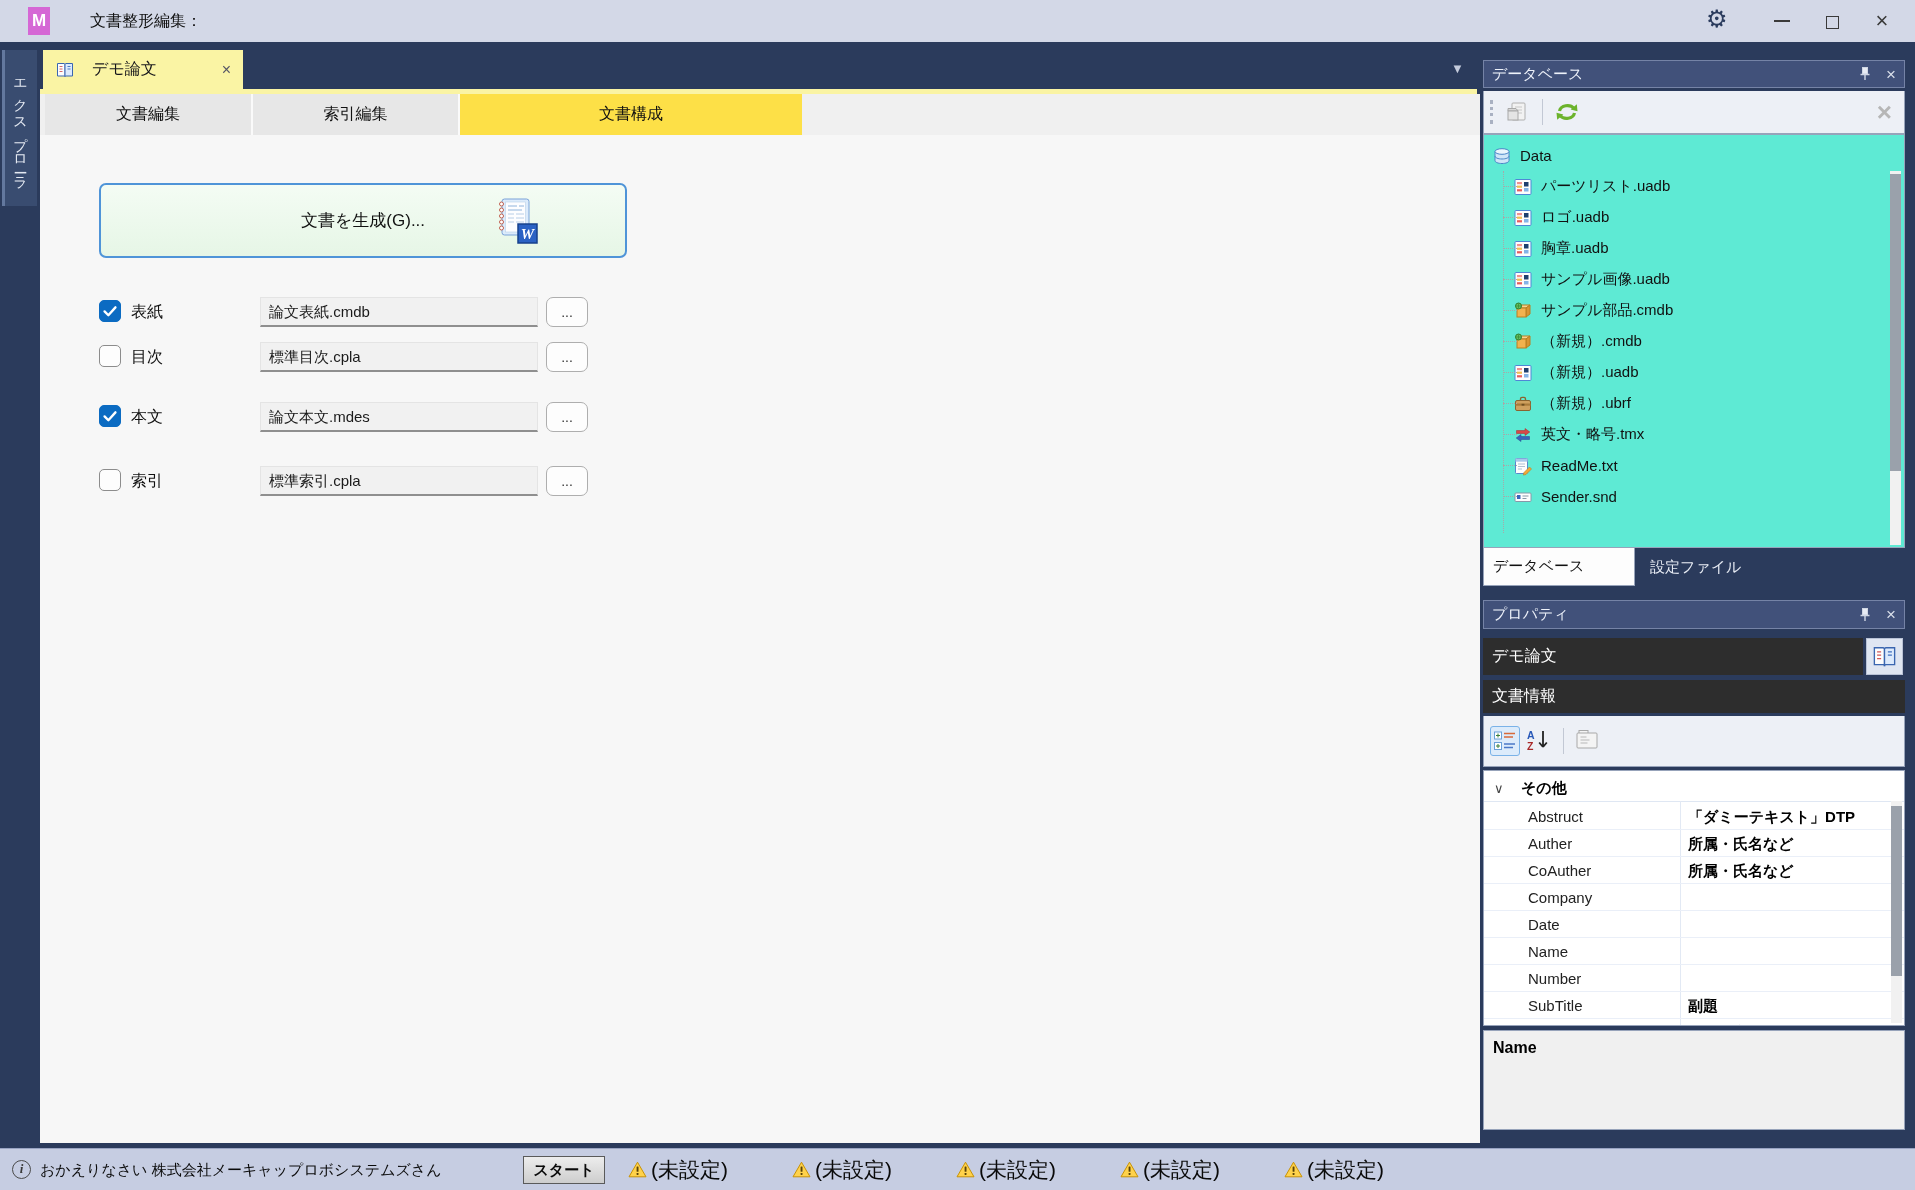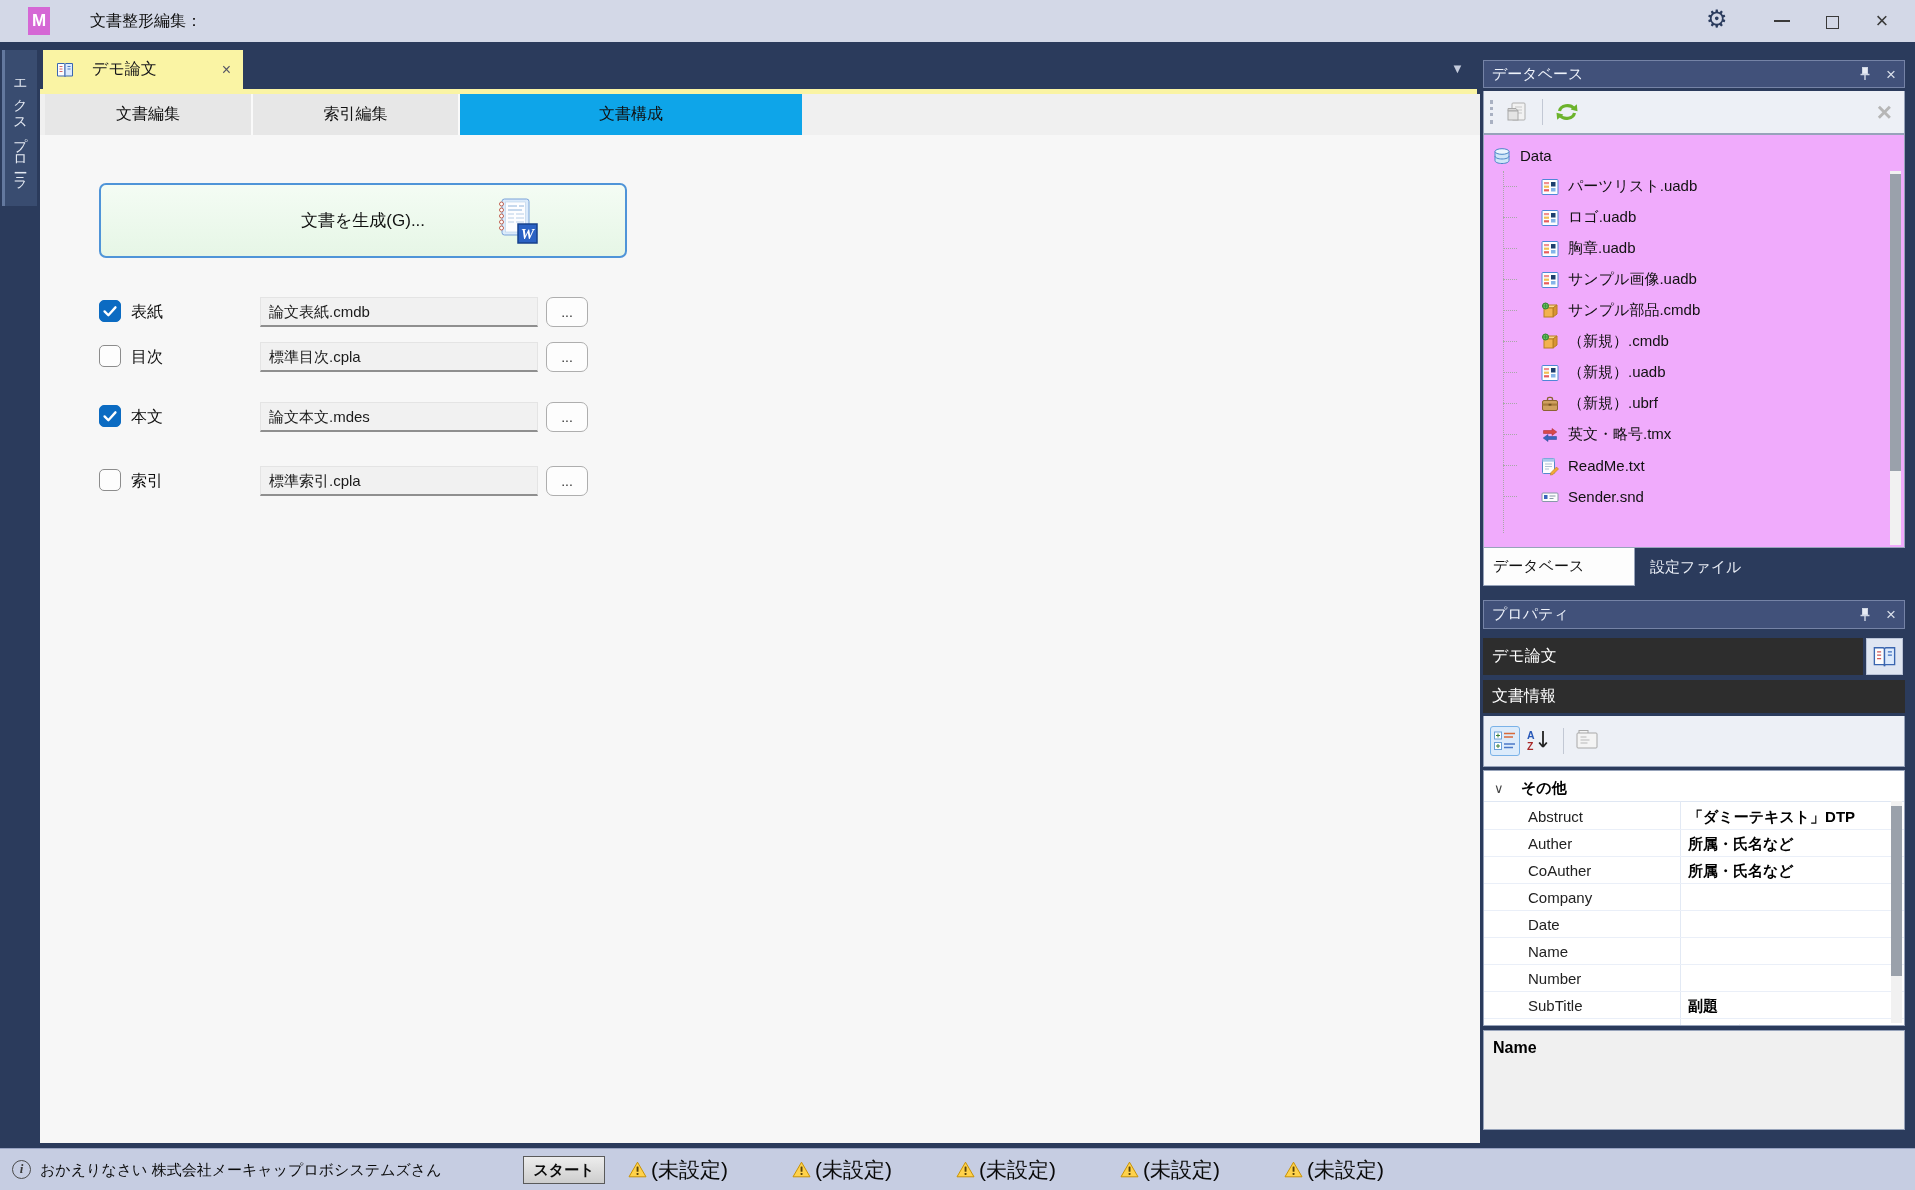--- a/index.html
+++ b/index.html
@@ -30,21 +30,21 @@
   .doc-tab-label{font-size:16px;color:#15151a;flex:1}
   .doc-tab-close{font-size:16px;color:#556;line-height:1}
   .tab-underline{position:absolute;left:40px;top:89px;width:1437px;height:5px;background:#faf4a4}
   .tab-list-arrow{position:absolute;left:1451px;top:61px;font-size:13px;color:#c4cbdc}
 
   
   .doc-area{position:absolute;left:40px;top:94px;width:1440px;height:1049px;background:#f7f7f7}
   #subtabs{position:absolute;left:0;top:0;width:100%;height:41px;background:#f0f0f0}
   .subtab{position:absolute;top:0;height:41px;background:#e7e7e7;border-right:2px solid #fafafa;display:flex;
           align-items:center;justify-content:center;font-size:16px;color:#111;box-sizing:border-box;cursor:default}
-  .subtab.active{background:#0ea5e9;border-right:none}
+  .subtab.active{background:#fde047;border-right:none}
 
   .gen-btn{position:absolute;left:59px;top:89px;width:528px;height:75px;background:linear-gradient(#f4fcf4,#e6f6e6);
            border:2px solid #4f94d8;border-radius:7px;display:flex;align-items:center;justify-content:center;
            font-size:17px;color:#111;font-family:inherit;padding:0}
   .gen-icon{position:absolute;right:86px;top:12px;width:46px;height:50px}
 
   .c-row{position:absolute;left:0;width:100%;height:34px}
   .cbox{position:absolute;left:59px;top:3px;width:22px;height:22px;border-radius:5px;background:#fdfdfd;
         border:1.5px solid #8c8c8c;box-sizing:border-box}
   .cbox.on{background:#0b6bc2;border-color:#0b6bc2}
@@ -69,26 +69,26 @@
   .db-toolbar{top:91px;height:43px}
   .props-toolbar{top:716px;height:51px}
   .grip{width:0;height:24px;border-left:3px dotted #a9b1c2;margin:0 12px 0 6px}
   .tool-ic{width:26px;height:26px;flex:none}
   .tool-ic svg{width:26px;height:26px}
   .tool-ic.small svg{width:24px;height:24px}
   .tbsep{width:1px;height:26px;background:#c2c8d4;margin:0 11px}
   .tb-del{margin-left:auto;margin-right:12px;font-size:26px;color:#b6b6b6;font-weight:bold;line-height:1}
   .sel{background:#dcebfb;border:1px solid #7ab2e8;border-radius:3px;padding:2px;margin-right:6px}
 
-  #db-tree{position:absolute;left:1483px;top:134px;width:422px;height:414px;background:#f0abfc;
+  #db-tree{position:absolute;left:1483px;top:134px;width:422px;height:414px;background:#5eead4;
            border:1px solid #97a3ba;box-sizing:border-box;overflow:hidden}
   #tree-list{list-style:none;margin:0;padding:5px 0 0 0;position:relative}
   #tree-list li{height:31px;display:flex;align-items:center}
   .t-root{padding-left:8px}
-  .t-child{padding-left:56px;position:relative}
+  .t-child{padding-left:29px;position:relative}
   .t-child::before{content:"";position:absolute;left:19px;top:15px;width:14px;border-top:1px dotted #a8a8a8}
   .vline{position:absolute;left:19px;top:36px;height:362px;border-left:1px dotted #a8a8a8}
   .t-icon{width:20px;height:20px;margin-right:8px;flex:none}
   .t-icon svg{width:20px;height:20px}
   .t-label{font-size:15px;color:#111;white-space:nowrap}
   .sb-track{position:absolute;background:#f1f1f1;width:11px}
   .tree-sb{right:3px;top:36px;height:374px}
   .grid-sb{right:2px;top:30px;height:222px}
   .sb-thumb{position:absolute;left:0;width:11px;background:#9aa1ab}
 

